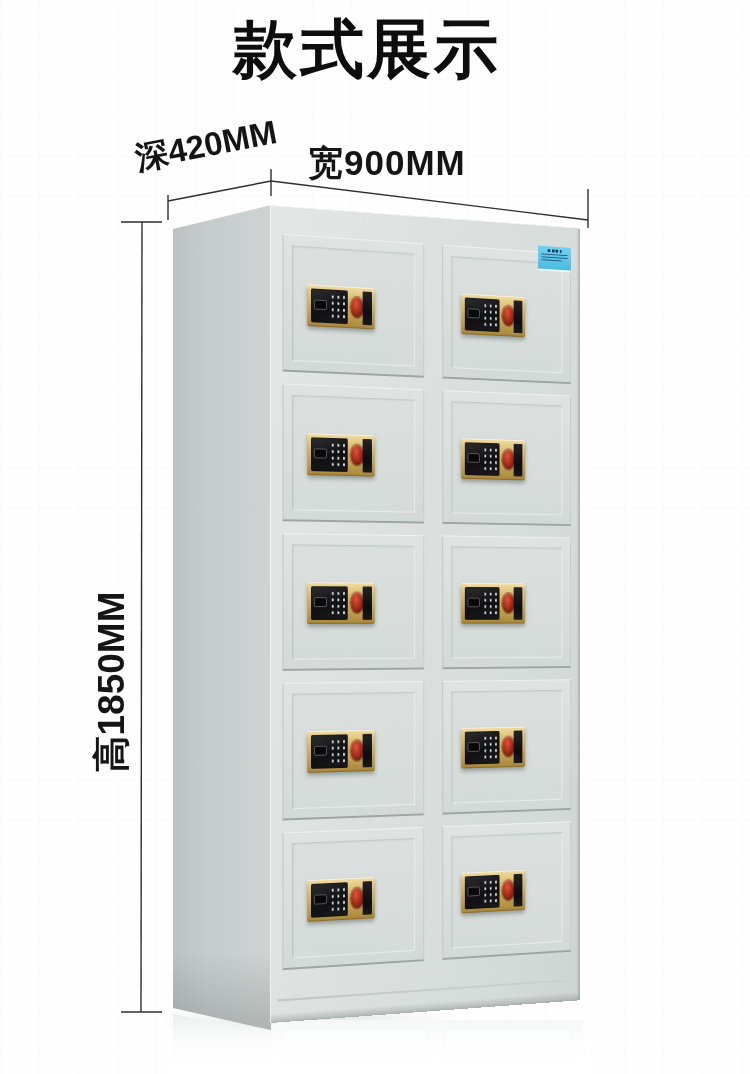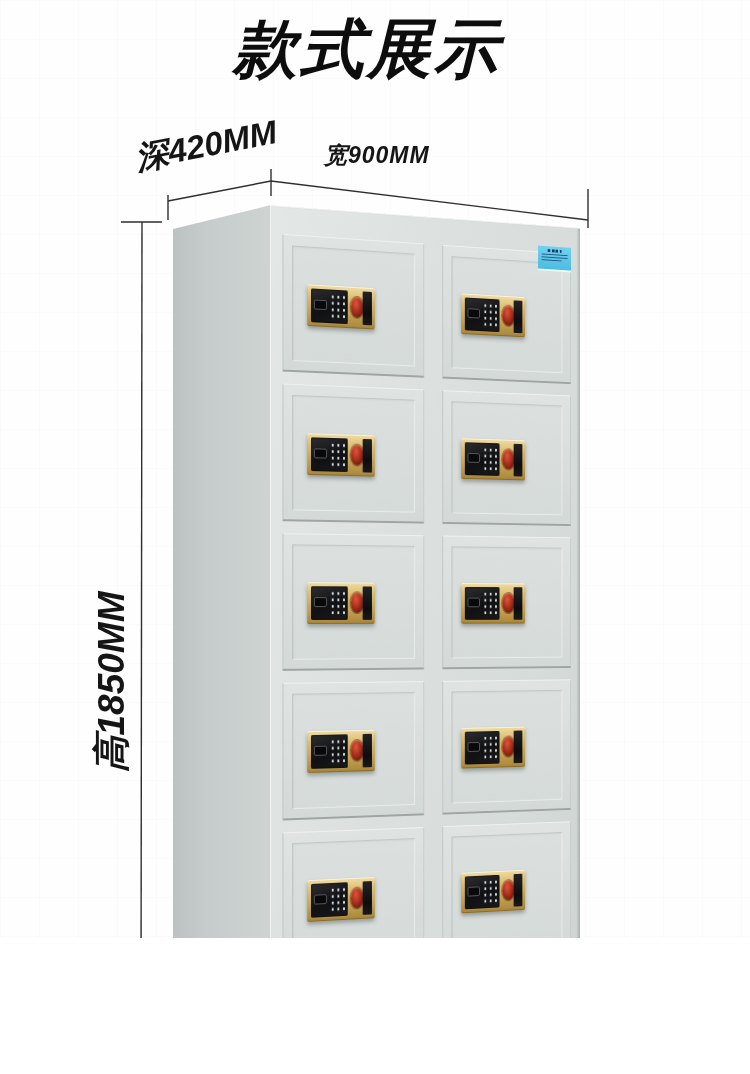--- a/index.html
+++ b/index.html
@@ -1,37 +1,36 @@
 <!DOCTYPE html>
 <html><head>
 <meta charset="utf-8">
 <style>
   html,body{margin:0;padding:0;}
   .stage{
-    position:relative; width:750px; height:938px; overflow:hidden;
+    position:relative; width:750px; height:1074px; overflow:hidden;
     background-color:#fefefe;
     background-image:
       linear-gradient(rgba(120,120,120,0.025) 1px, transparent 1px),
       linear-gradient(90deg, rgba(120,120,120,0.025) 1px, transparent 1px);
     background-size:39px 39px;
     font-family:"Liberation Sans","DejaVu Sans",sans-serif;
     color:#111;
-    font-style:italic;
   }
 
   
   .page-title{
     position:absolute; top:14px; left:0; width:100%;
     text-align:center; font-size:64px; line-height:1.1; font-weight:900;
     letter-spacing:3px; color:#0d0d0d; margin:0;
     transform:translateX(-8px);
   }
   .dim-label{ position:absolute; font-weight:700; color:#151515; white-space:nowrap; }
   .depth-label{ left:136px; top:137px; font-size:33px; transform:rotate(-11deg); transform-origin:left center; }
-  .width-label{ left:324px; top:140px; font-size:23px; letter-spacing:1px; }
+  .width-label{ left:308px; top:140px; font-size:35px; letter-spacing:1px; }
   .height-label{ left:112px; top:682px; font-size:37px; transform:translate(-50%,-50%) rotate(-90deg); }
 
   .dim-svg{ position:absolute; left:0; top:0; z-index:3; pointer-events:none; }
   .dim-svg line{ stroke:#2e2e2e; stroke-width:1.4; }
 
   
   .floor-shadow{
     position:absolute; left:168px; top:1002px; width:430px; height:40px; z-index:1;
     background:radial-gradient(50% 50% at 32% 50%, rgba(95,105,103,0.40) 0%, rgba(95,105,103,0) 72%);
     filter:blur(3px);

